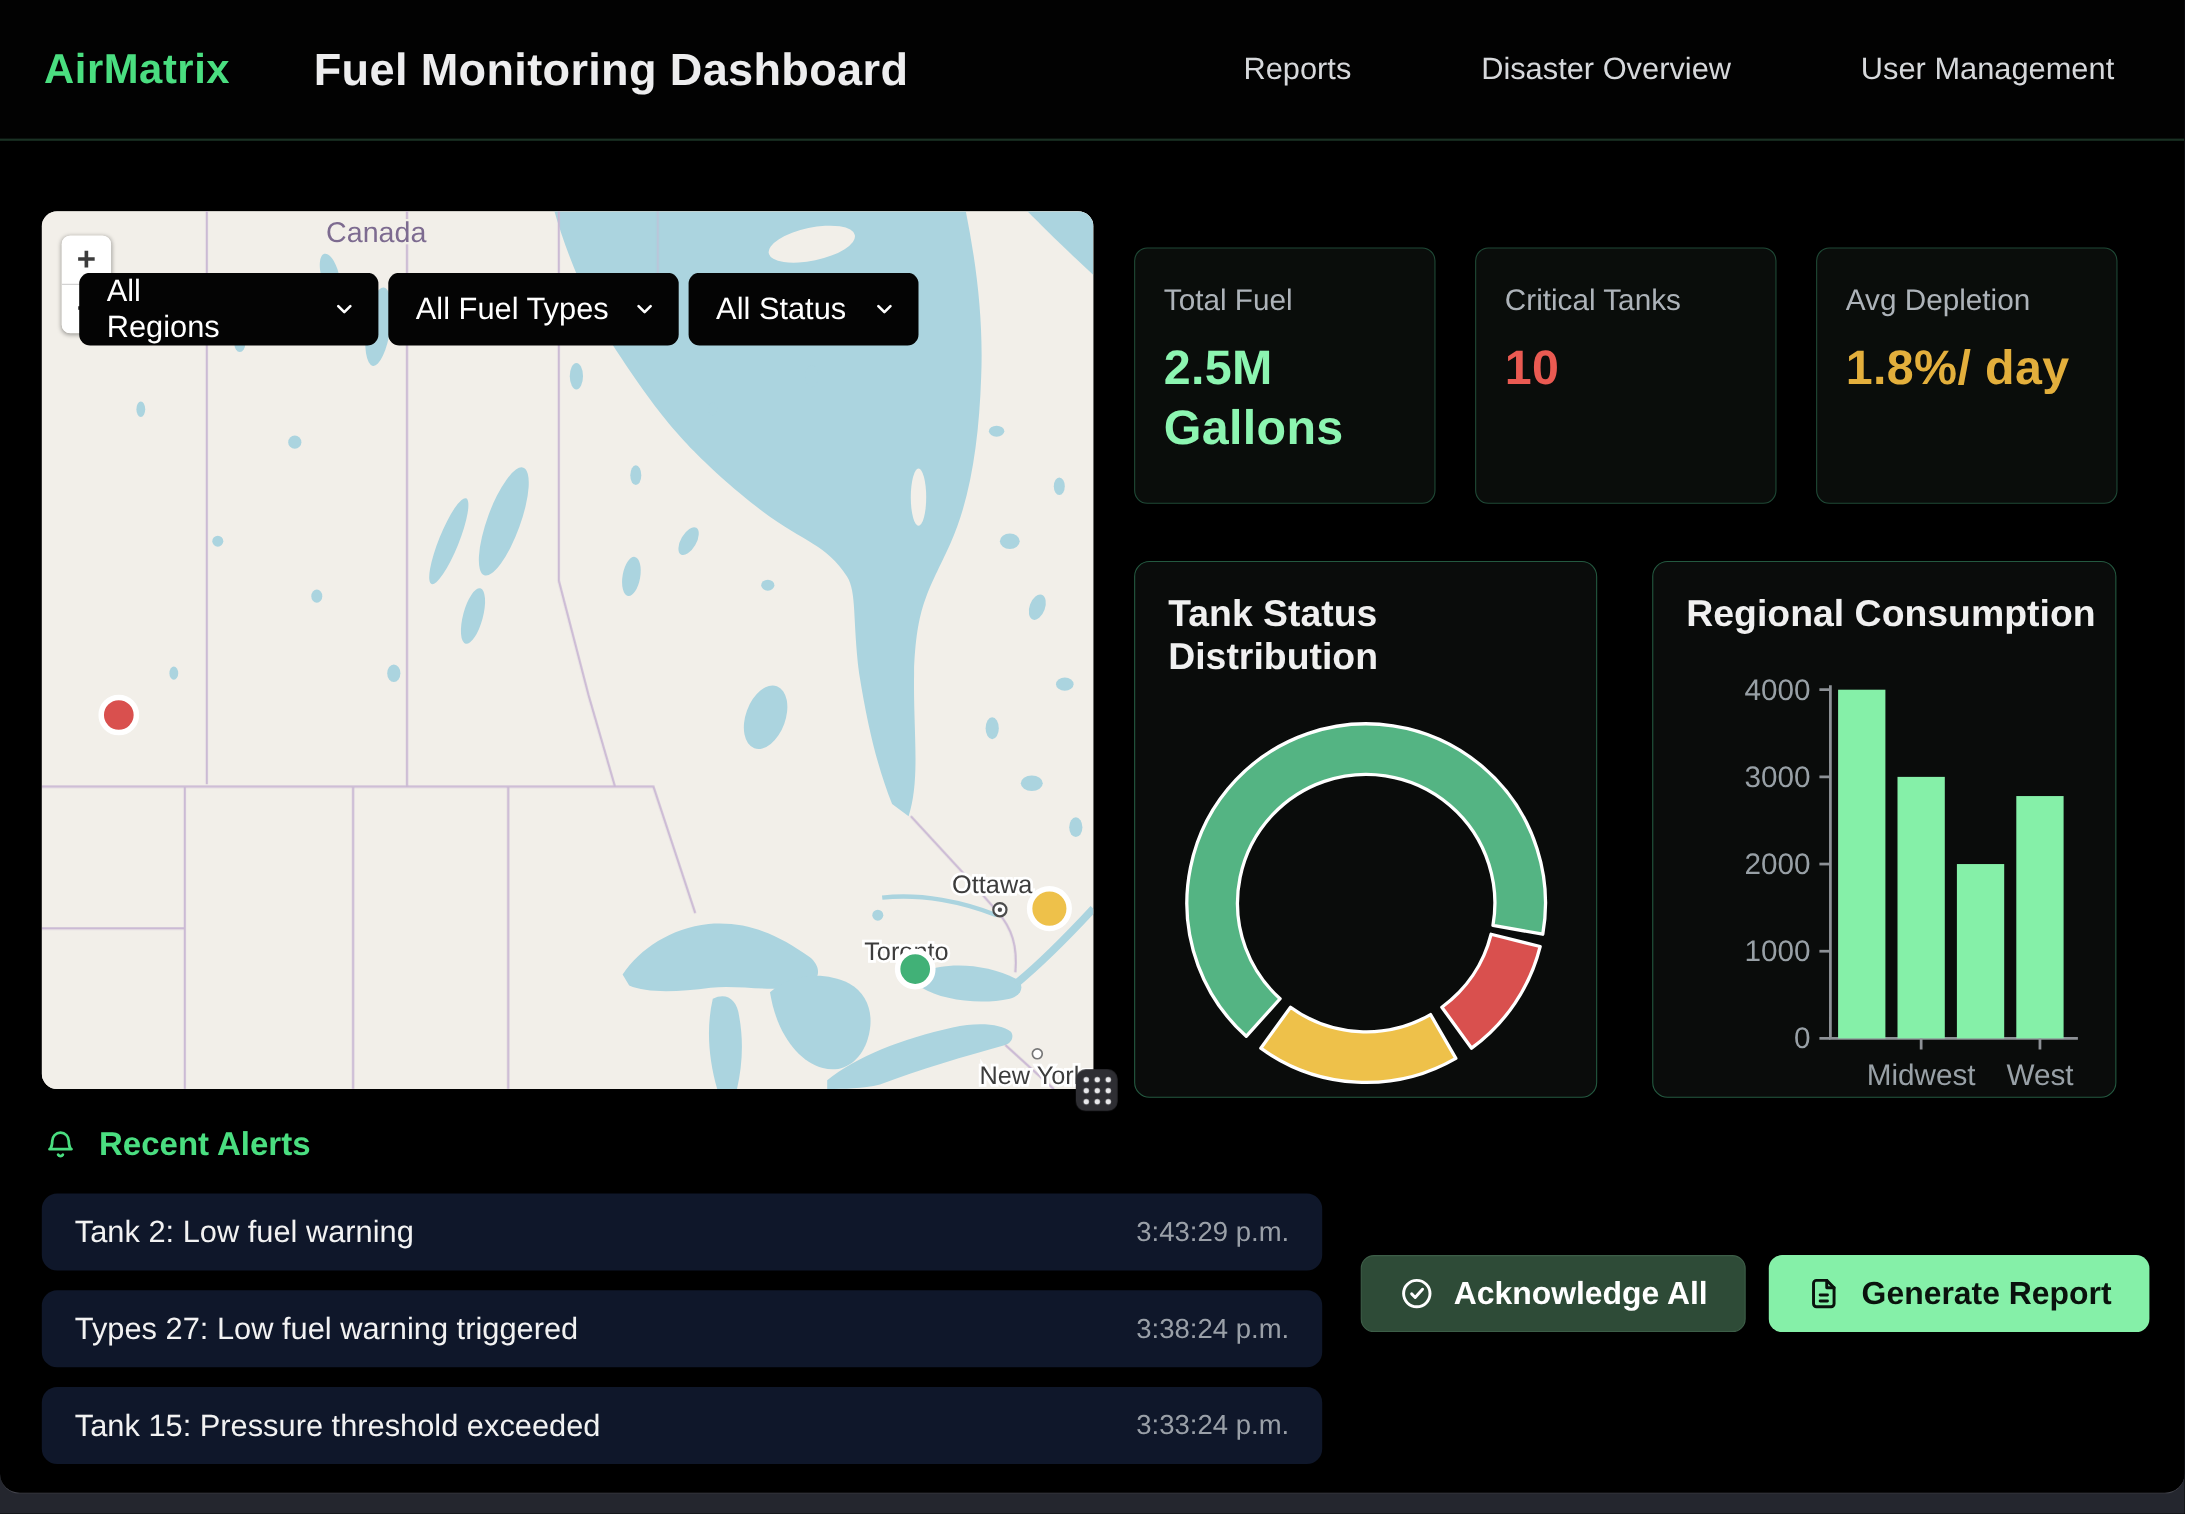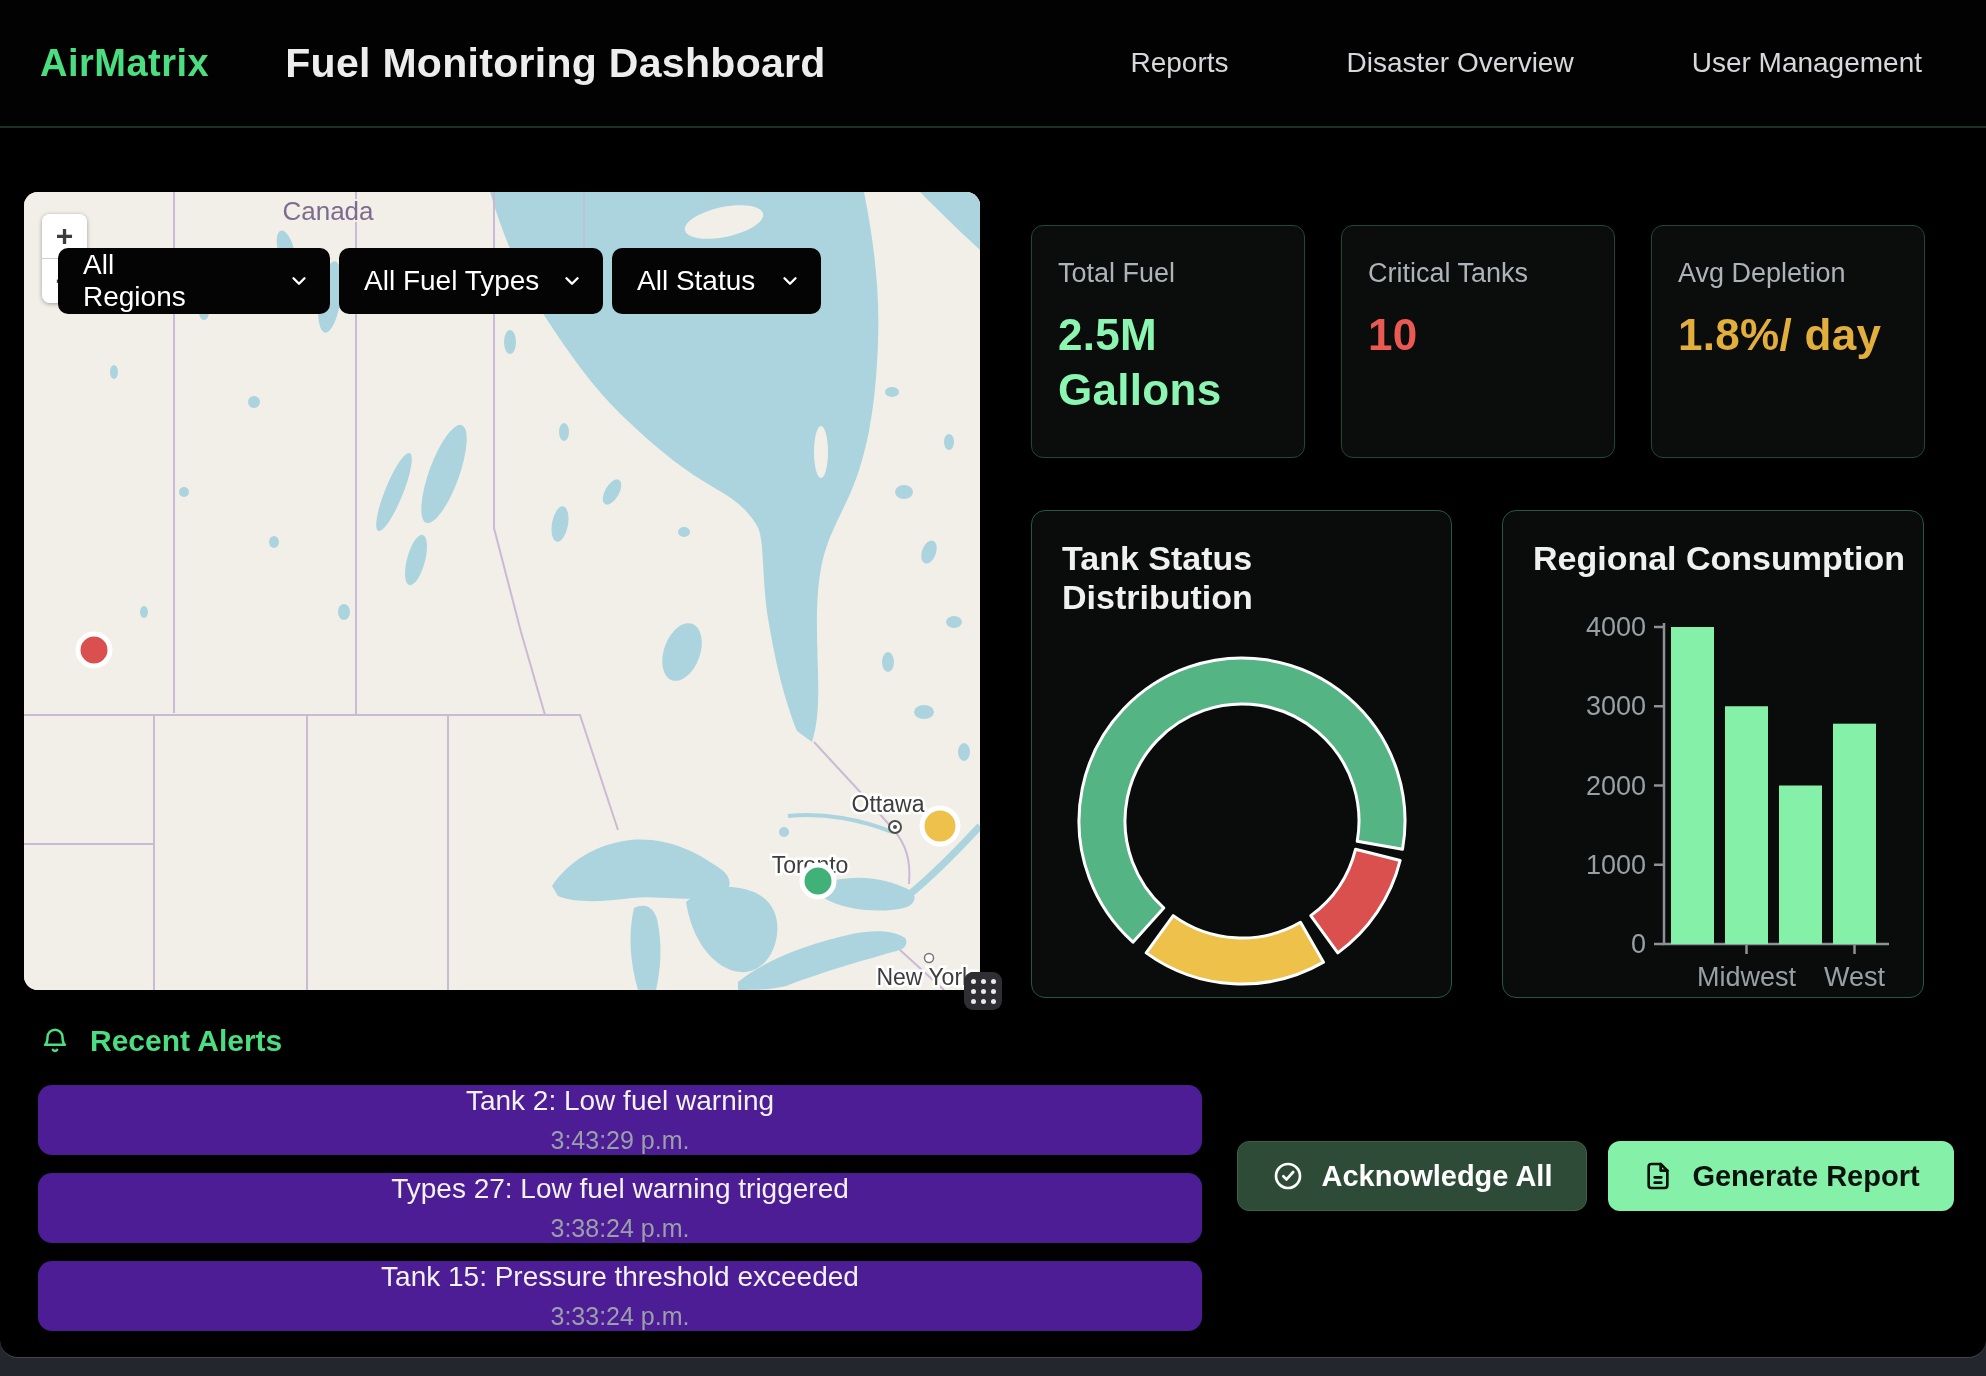--- a/index.html
+++ b/index.html
@@ -16,21 +16,21 @@
   }
   
   .header{height:126px;display:flex;align-items:center;border-bottom:2px solid #1a3124;background:#020202;}
   .logo{font-size:38px;font-weight:bold;color:#4ade80;margin-left:40px;letter-spacing:.5px;}
   .titlebox{margin-left:76px;}
   .page-title{font-size:41px;font-weight:bold;color:#ededee;letter-spacing:.3px;}
   .page-subtitle{font-size:26px;color:#4ade80;margin-top:6px;}
   .nav{margin-left:auto;margin-right:64px;display:flex;gap:118px;}
   .nav-item{font-size:28px;color:#d6d8db;cursor:pointer;white-space:nowrap;}
   
-  .map-wrap{position:absolute;left:24px;top:192px;width:956px;height:798px;}
+  .map-wrap{position:absolute;left:38px;top:192px;width:956px;height:798px;}
   .map-clip{position:absolute;inset:0;border-radius:14px;overflow:hidden;background:#f2efe9;}
   svg.map{display:block;width:956px;height:798px;}
   .filters{position:absolute;left:34px;top:56px;display:flex;gap:9px;z-index:3;}
   .filter{height:66px;background:#040404;border-radius:10px;color:#fff;font-size:28px;
     display:flex;align-items:center;justify-content:space-between;
     padding:0 20px 0 25px;box-sizing:border-box;cursor:pointer;}
   .filter:nth-of-type(1){width:272px;gap:47px;}
   .filter:nth-of-type(2){width:264px;}
   .filter:nth-of-type(3){width:209px;}
   .chev{width:22px;height:22px;flex:0 0 auto;margin-left:18px;}
@@ -54,22 +54,22 @@
   
   .card{position:absolute;top:510px;height:488px;background:#0a0c0b;border:1px solid #245940;
     border-radius:14px;box-sizing:border-box;overflow:hidden;}
   #donut-card{left:1031px;width:421px;}
   #bar-card{left:1502px;width:422px;}
   .card-title{position:absolute;left:30px;top:28px;font-size:34px;font-weight:bold;color:#f0f0f0;z-index:2;}
   .card svg{position:absolute;left:0;top:0;}
   
   .alerts-head{position:absolute;left:40px;top:1024px;display:flex;align-items:center;gap:20px;
     color:#4ade80;font-size:30px;font-weight:bold;}
-  .alert-row{position:absolute;left:38px;width:1164px;height:70px;background:#4c1d95;border-radius:14px;
-    display:flex;align-items:center;justify-content:space-between;padding:0 30px;box-sizing:border-box;cursor:pointer;flex-direction:column;}
+  .alert-row{position:absolute;left:38px;width:1164px;height:70px;background:#0f172a;border-radius:14px;
+    display:flex;align-items:center;justify-content:space-between;padding:0 30px;box-sizing:border-box;cursor:pointer;}
   .alert-text{font-size:28px;color:#f2f2f2;}
   .alert-time{font-size:25px;color:#9aa0a8;}
   
   .btn{position:absolute;top:1141px;height:70px;border-radius:12px;display:flex;align-items:center;
     justify-content:center;gap:18px;font-size:29px;font-weight:bold;cursor:pointer;box-sizing:border-box;}
   #ack-btn{left:1237px;width:350px;background:#2e4b37;color:#fff;border:1px solid #3d5e48;}
   #report-btn{left:1608px;width:346px;background:#85f0a8;color:#0a120d;}
 </style>
 </head>
 <body>

